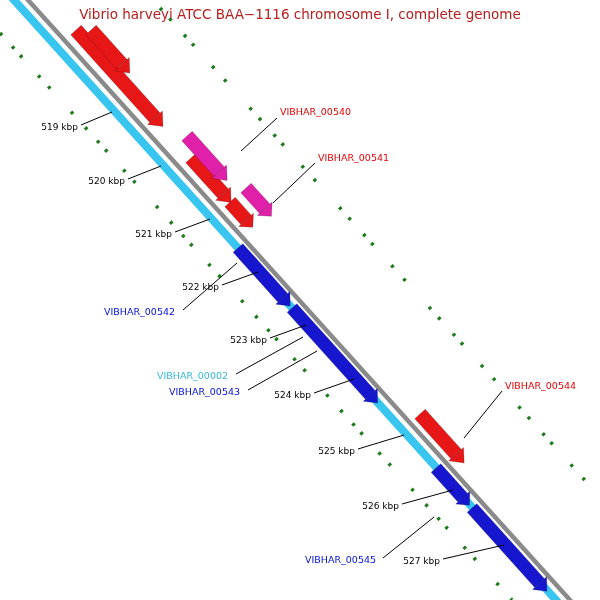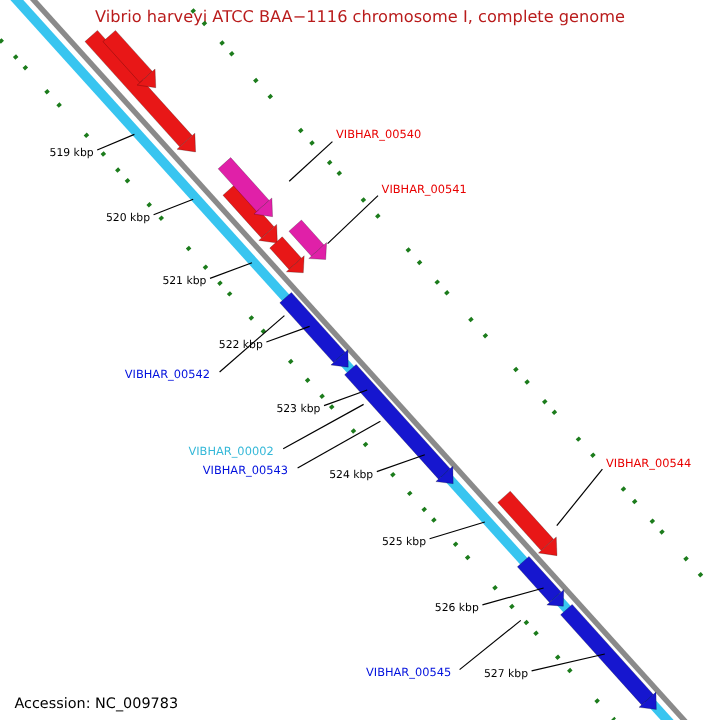--- a/index.html
+++ b/index.html
@@ -147,14 +147,13 @@
     <line class="ptr" x1="502" y1="391" x2="464" y2="438"></line>
     <text class="genelbl" x="505" y="389" fill="#e80000">VIBHAR_00544</text>
   </g>
   <g>
     <line class="ptr" x1="383" y1="558" x2="434" y2="517"></line>
     <text class="genelbl" x="305" y="563" fill="#0010dd">VIBHAR_00545</text>
   </g>
 </svg>
 
 <div class="statusbar">
-  <span>Accession: NC_009783</span>
 </div>
 
 </body></html>

